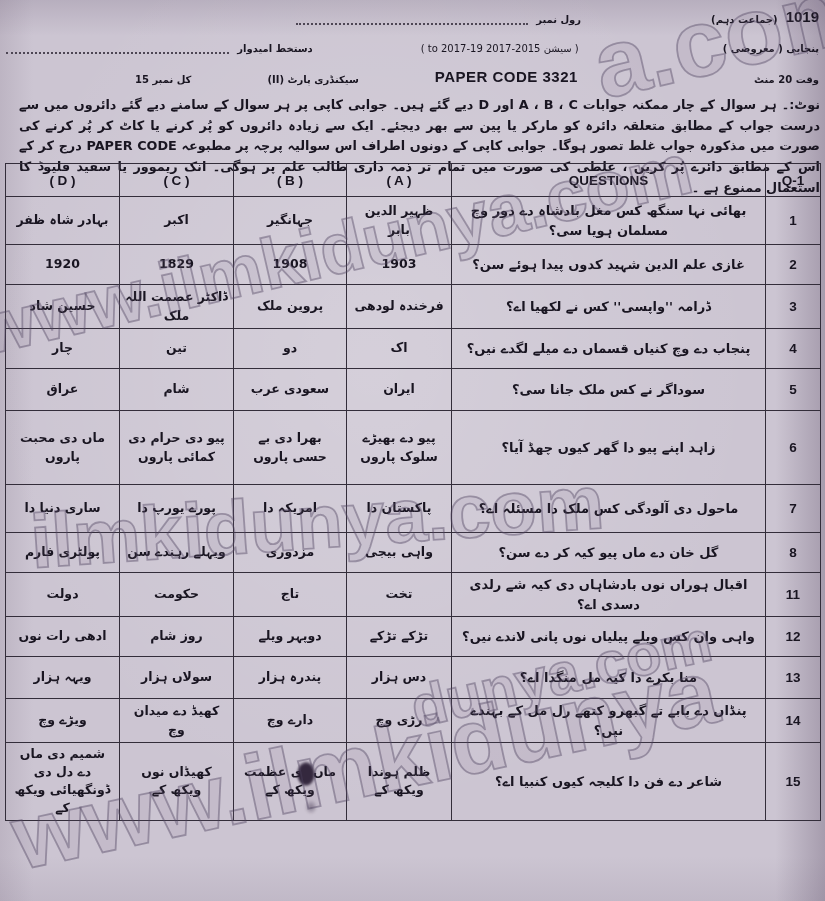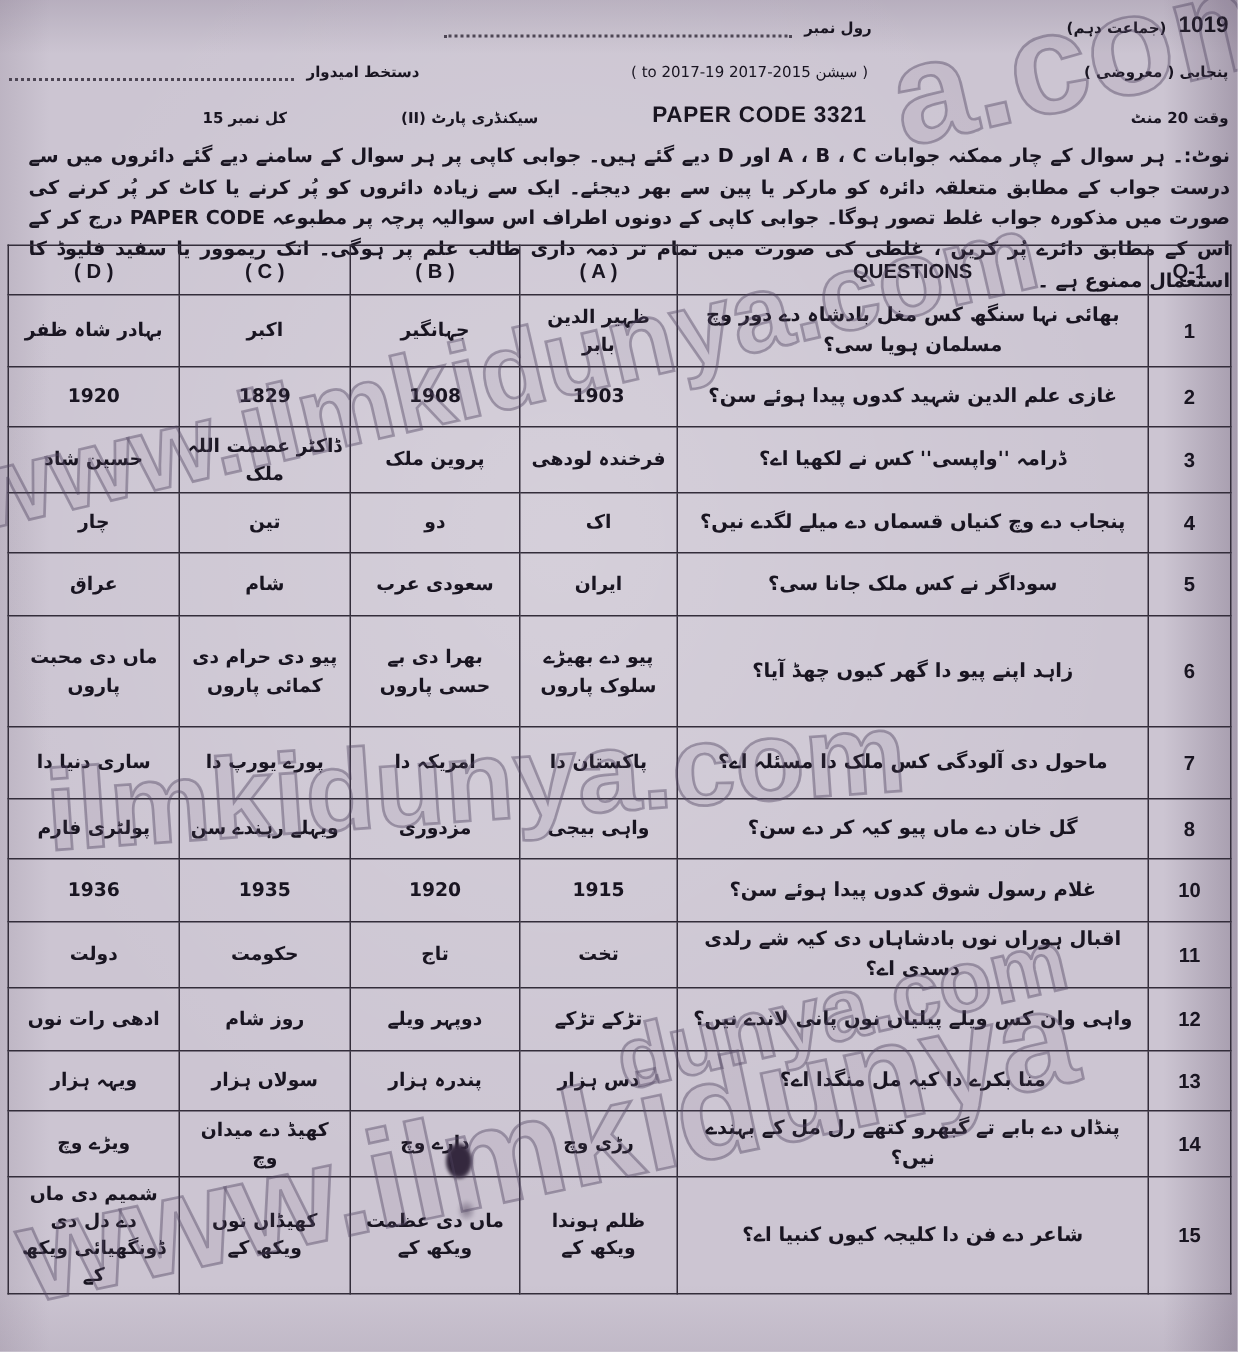--- a/index.html
+++ b/index.html
@@ -13,21 +13,21 @@
     position:absolute;inset:0;
     background:
       radial-gradient(ellipse at 45% 40%, rgba(255,255,255,.18), rgba(0,0,0,0) 60%),
       linear-gradient(90deg, rgba(120,105,125,.18) 0%, rgba(0,0,0,0) 4%, rgba(0,0,0,0) 94%, rgba(95,80,105,.35) 100%),
       linear-gradient(0deg, rgba(110,95,120,.12) 0%, rgba(0,0,0,0) 5%, rgba(0,0,0,0) 96%, rgba(110,95,120,.22) 100%),
       #ccc5d2;
   }
   
   .hdr{position:absolute;left:6px;right:6px;direction:rtl;display:flex;align-items:flex-end;gap:8px;}
   .hdr .lbl{font-size:10px;font-weight:700;white-space:nowrap;}
-  .hdr .plain{font-weight:400;margin-left:33px;}
+  .hdr .plain{font-weight:400;}
   .dots{flex:1;max-width:232px;border-bottom:2px dotted #4d4654;height:12px;}
   .code-num{font-family:Liberation Sans, sans-serif;font-weight:700;font-size:15px;direction:ltr;}
   .papercode{font-family:"Liberation Sans",sans-serif;font-weight:700;font-size:15px;letter-spacing:.5px;direction:ltr;}
   #hrow1{top:8px;}
   #hrow2{top:40px;}
   #hrow3{top:68px;}
   .gap-s{width:14px;}  .gap-m{width:60px;}  .gap-l{width:92px;}
   
   #note{
     position:absolute;top:95px;left:19px;right:5px;
@@ -202,28 +202,20 @@
       </tr>
       <tr>
         <td class="opt">پولٹری فارم</td>
         <td class="opt">ویہلے رہندے سن</td>
         <td class="opt">مزدوری</td>
         <td class="opt">واہی بیجی</td>
         <td class="q">گل خان دے ماں پیو کیہ کر دے سن؟</td>
         <td class="no">8</td>
       </tr>
       <tr>
-        <td class="opt">1936</td>
-        <td class="opt">1935</td>
-        <td class="opt">1920</td>
-        <td class="opt">1915</td>
-        <td class="q">غلام رسول شوق کدوں پیدا ہوئے سن؟</td>
-        <td class="no">10</td>
-      </tr>
-      <tr>
         <td class="opt">دولت</td>
         <td class="opt">حکومت</td>
         <td class="opt">تاج</td>
         <td class="opt">تخت</td>
         <td class="q">اقبال ہوراں نوں بادشاہاں دی کیہ شے رلدی دسدی اے؟</td>
         <td class="no">11</td>
       </tr>
       <tr>
         <td class="opt">ادھی رات نوں</td>
         <td class="opt">روز شام</td>

